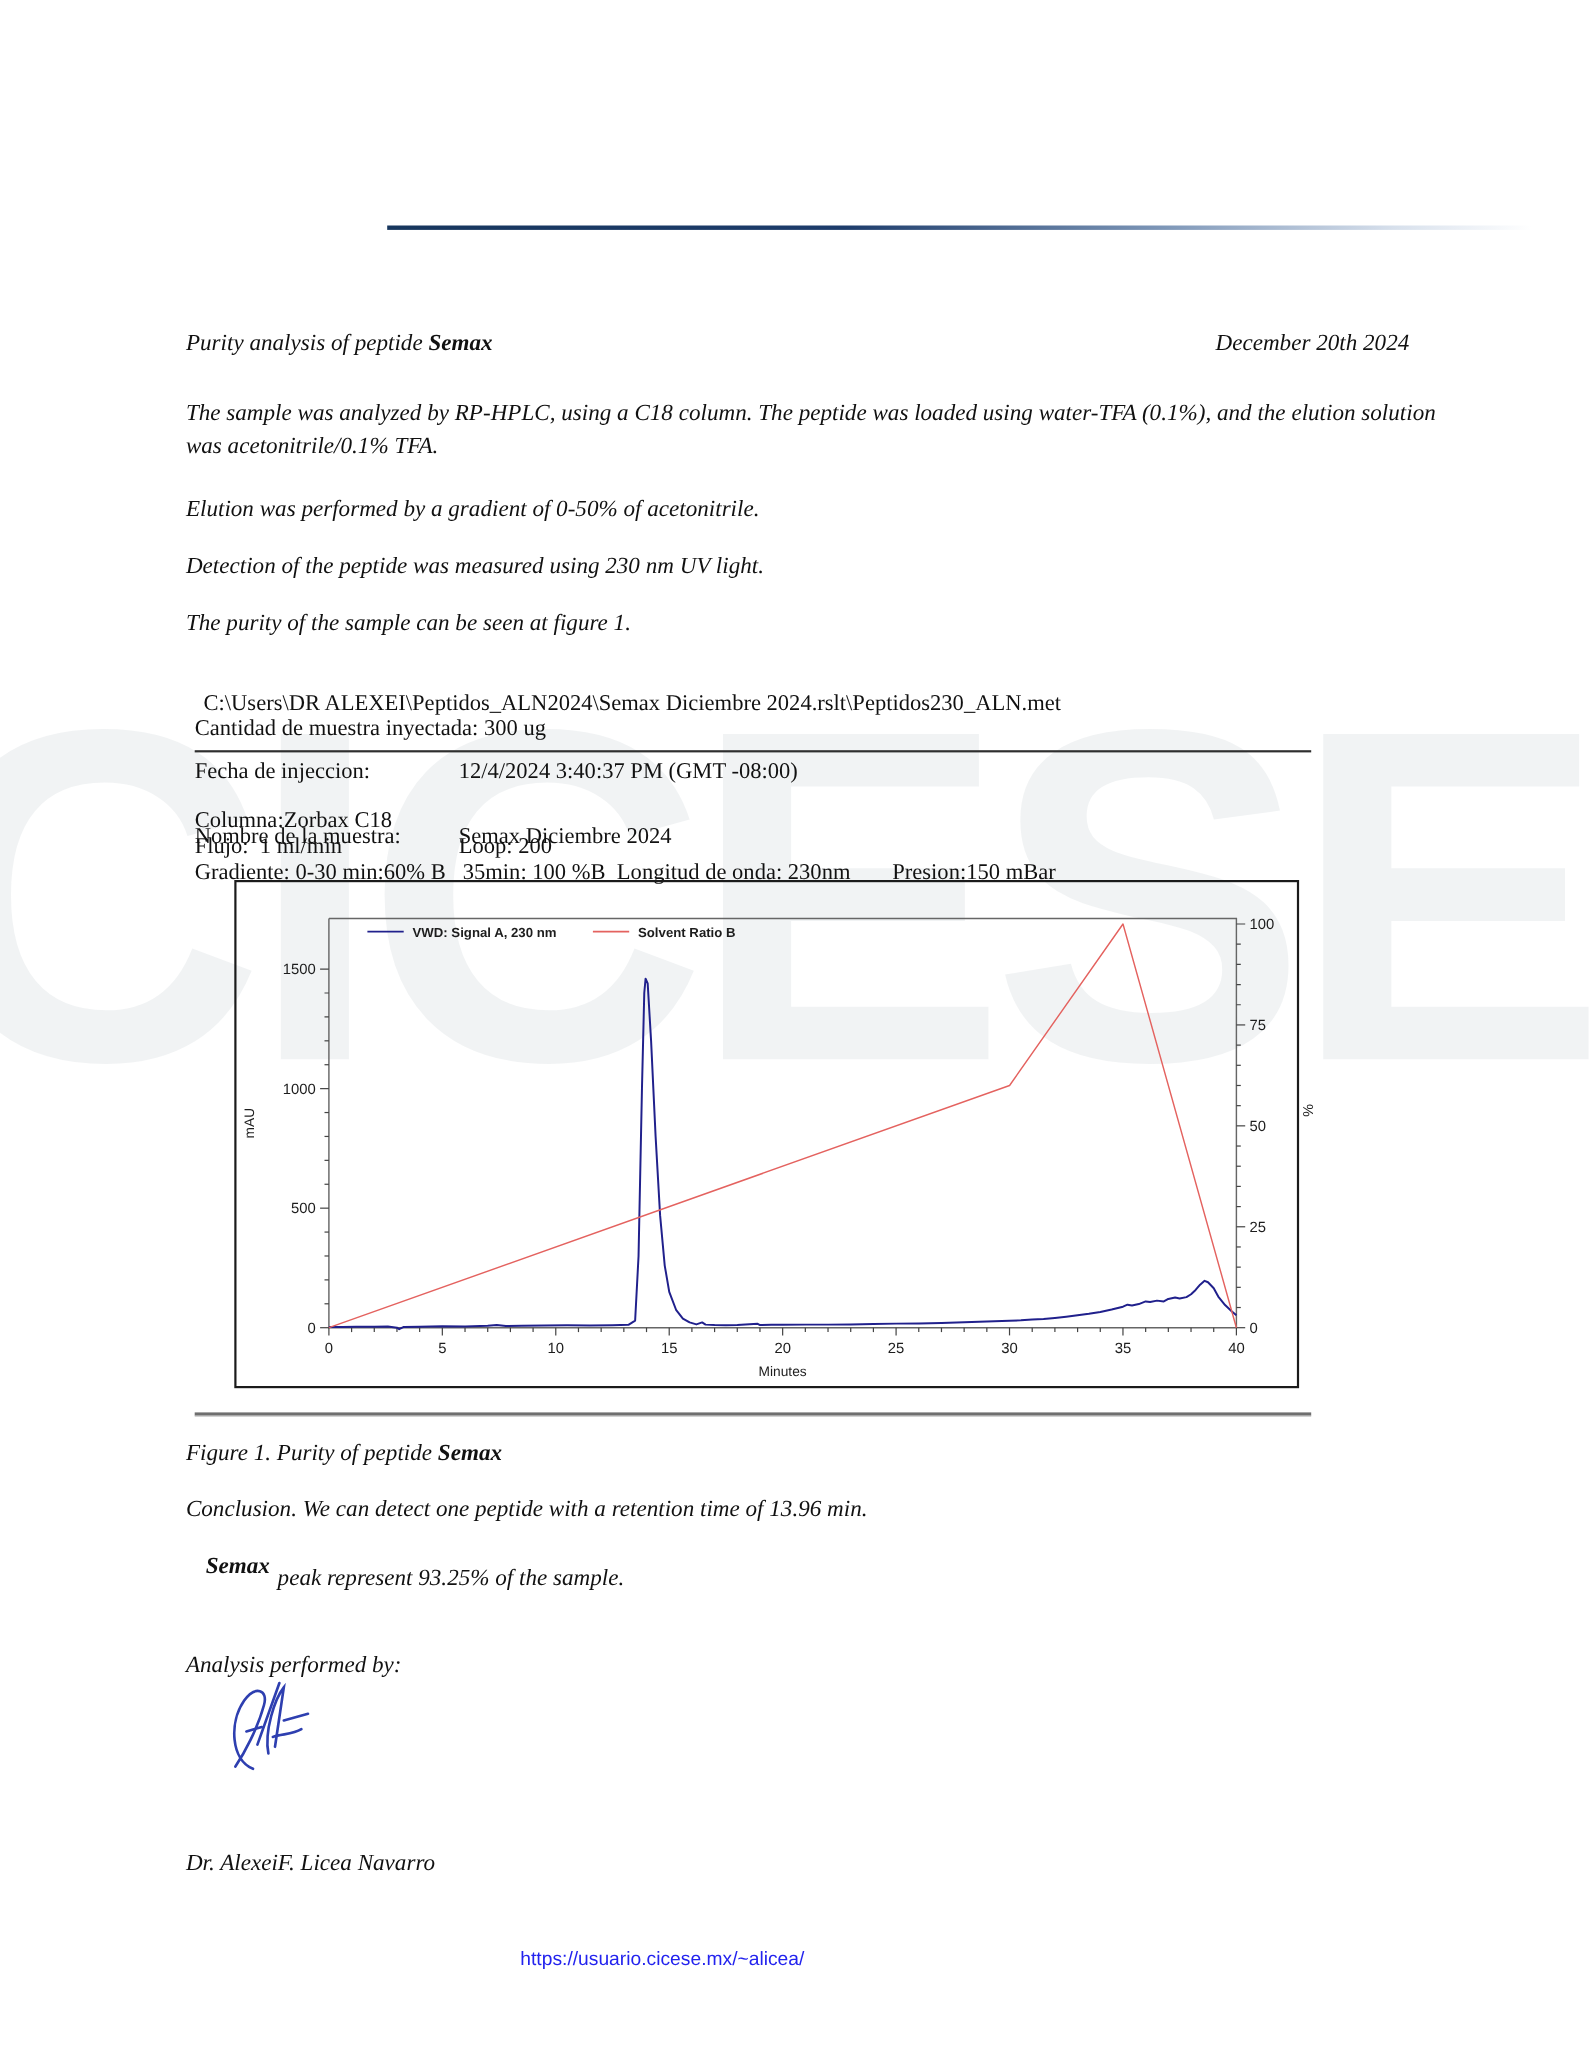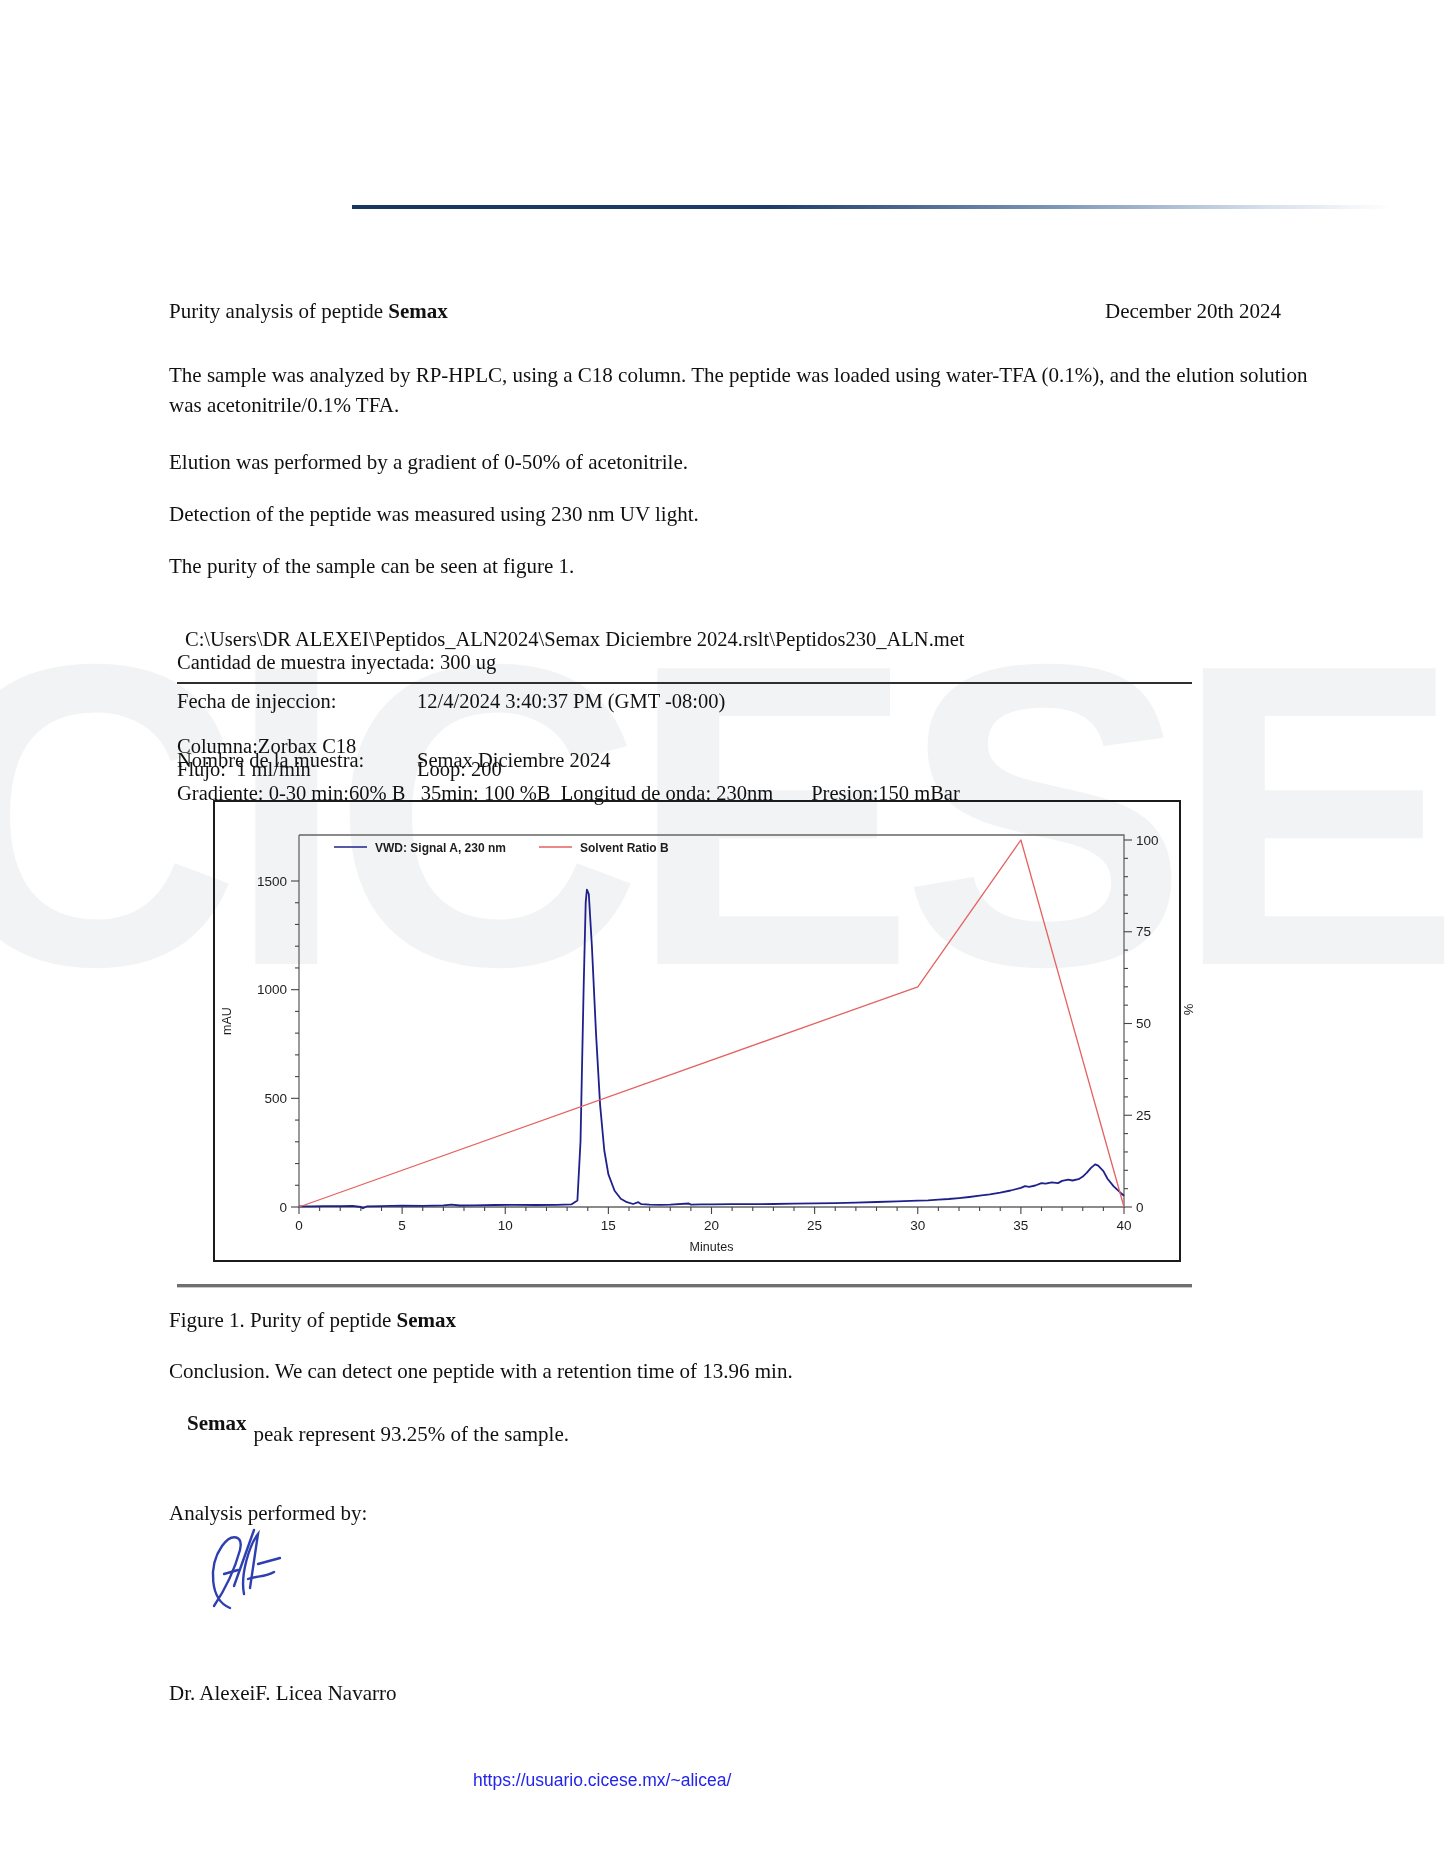--- a/index.html
+++ b/index.html
@@ -6,21 +6,21 @@
   #page{position:relative;width:1445px;height:1871px;background:#ffffff;overflow:hidden;
         font-family:"Liberation Serif",serif;color:#111;}
   .abs{position:absolute;}
   .pre{white-space:pre-wrap;}
   #watermark{position:absolute;left:-70px;top:600px;width:1700px;font-family:"Liberation Sans",sans-serif;
              font-weight:bold;font-size:430px;letter-spacing:-14px;line-height:1;
              color:rgba(141,154,168,0.12);z-index:0;user-select:none;}
   .content{z-index:1;}
   #top-rule{left:352px;top:205px;width:1040px;height:4px;
             background:linear-gradient(to right,#17365d 0%,#1d3c6b 40%,#7e97b8 68%,#d7e0ec 88%,rgba(255,255,255,0) 100%);}
-  .body-text{font-size:21px;line-height:30px;}
+  .body-text{font-size:21px;line-height:30px;font-style:italic;}
   #title-row{left:169px;top:296px;width:1140px;}
   #doc-date{left:1105px;top:296px;}
   #para1{left:169px;top:360px;width:1150px;}
   #para2{left:169px;top:447px;width:1150px;}
   #para3{left:169px;top:499px;width:1150px;}
   #para4{left:169px;top:551px;width:1150px;}
   .meta-text{font-size:20.5px;line-height:23px;}
   #file-path{left:185px;top:628px;width:1100px;}
   #cantidad-row{left:177px;top:651px;width:1015px;padding-bottom:8px;border-bottom:2px solid #2f2f2f;}
   .mline{left:177px;width:1100px;margin-top:13px;}

